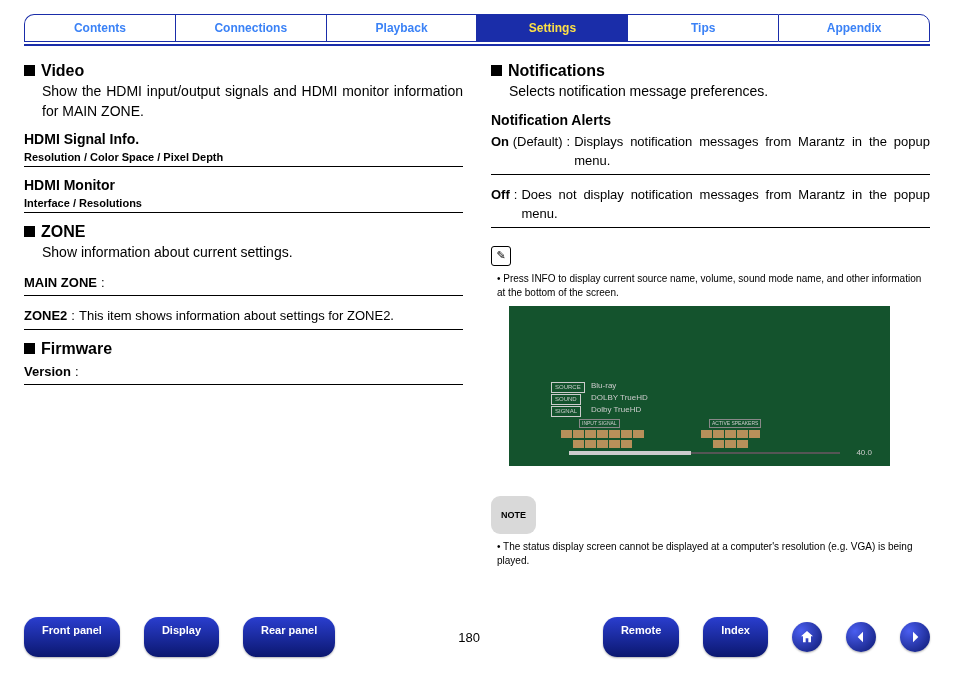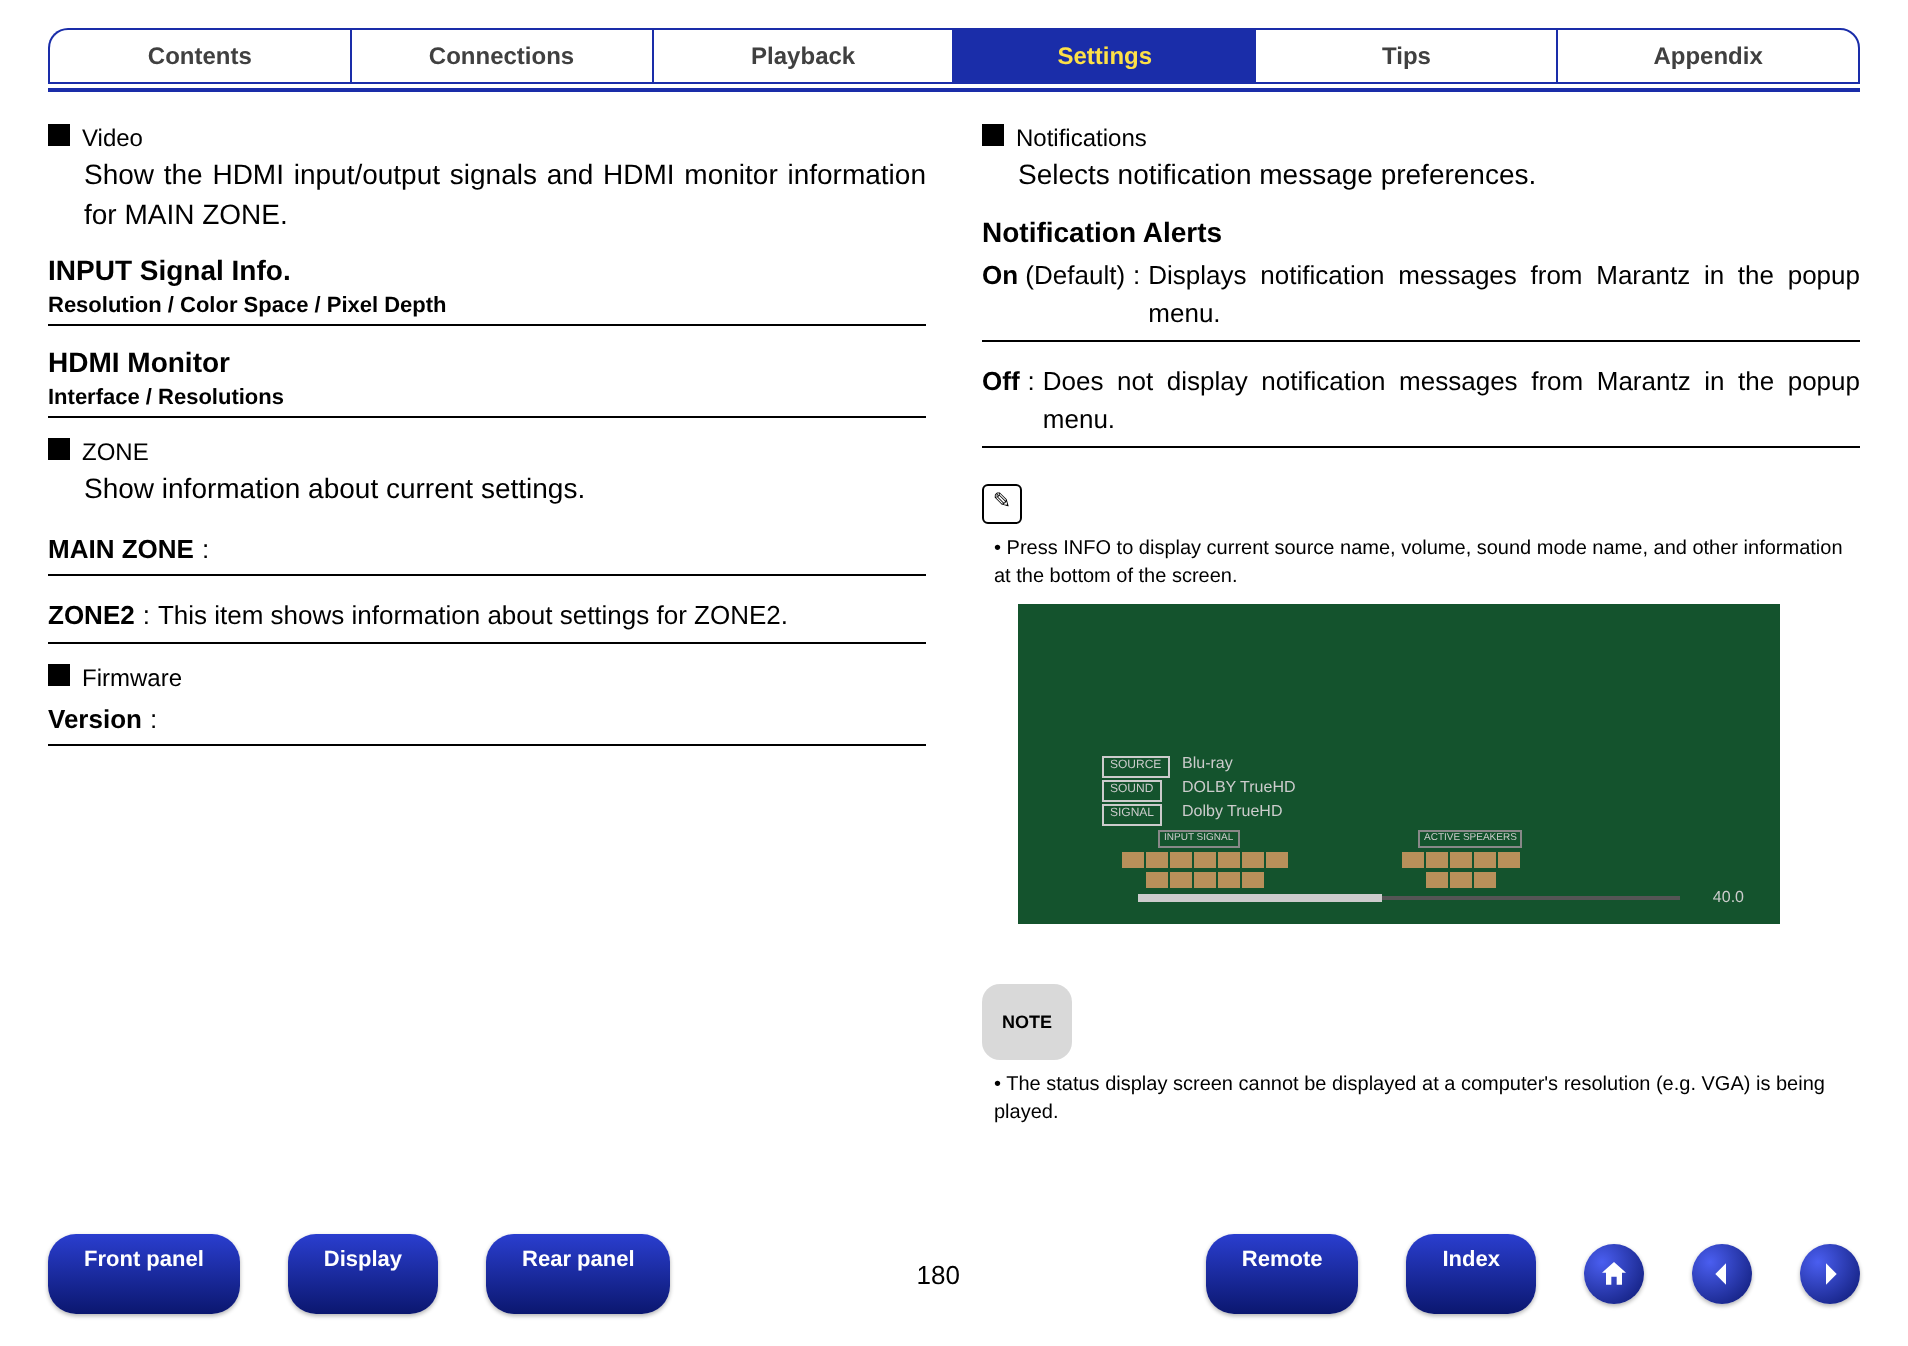--- a/index.html
+++ b/index.html
@@ -1,26 +1,26 @@
 <!DOCTYPE html>
 <html><head>
 <meta charset="utf-8">
 <style>
 html,body{margin:0;padding:0;background:#fff;font-family:Arial,Helvetica,sans-serif;color:#000}
 .page{width:954px;height:673px;position:relative;box-sizing:border-box;padding:14px 24px 0 24px}
 .tabs{display:flex;gap:0;margin:0 0 2px 0}
-.tab{flex:1;position:relative;height:26px;line-height:26px;text-align:center;font-size:12px;font-weight:bold;color:#404040;cursor:pointer;border-top:1px solid #1a2da9;border-bottom:1px solid #1a2da9;background:#fff}
+.tab{flex:1;position:relative;height:26px;line-height:26px;text-align:center;font-size:12px;font-weight:bold;color:#3b82f6;cursor:pointer;border-top:1px solid #1a2da9;border-bottom:1px solid #1a2da9;background:#fff}
 .tab.first{border-left:1px solid #1a2da9;border-top-left-radius:10px}
 .tab.last{border-right:1px solid #1a2da9;border-top-right-radius:10px}
 .tab+.tab{border-left:1px solid #1a2da9}
 .tab.active{background:#1a2da9;color:#fde047}
 .tab-rule{height:0;border-top:2px solid #1a2da9;margin:0 0 10px 0}
 .cols{display:flex;gap:28px}
 .col{flex:1;min-width:0}
-.h1{font-size:12px;font-weight:normal;margin:6px 0 2px 0}
+.h1{font-size:16px;font-weight:bold;margin:6px 0 2px 0}
 .sq{display:inline-block;width:11px;height:11px;background:#000;margin-right:6px;vertical-align:baseline}
 .desc{font-size:14px;margin:2px 0 10px 18px;line-height:1.4;text-align:justify}
 .h2{font-size:14px;font-weight:bold;margin:8px 0 2px 0}
 .sub{font-size:11px;font-weight:bold;margin:4px 0 0 0}
 .sep{border:none;border-top:1px solid #000;margin:3px 0 10px 0}
 .defrow{font-size:13px;margin:4px 0 0 0;line-height:1.5;display:flex;text-align:justify}
 .defrow .k{font-weight:bold;white-space:nowrap}
 .defrow .c{padding:0 4px}
 .defrow .v{flex:1}
 .small-note{font-size:10px;margin:4px 0 0 6px;line-height:1.4}
@@ -52,21 +52,21 @@
     <div class="tab">Tips</div>
     <div class="tab last">Appendix</div>
   </div>
   <div class="tab-rule"></div>
 
   <div class="cols">
     <div class="col">
       <div class="h1"><span class="sq"></span><span>Video</span></div>
       <div class="desc">Show the HDMI input/output signals and HDMI monitor information for MAIN ZONE.</div>
 
-      <div class="h2">INPUT Signal Info.</div>
+      <div class="h2">HDMI Signal Info.</div>
       <div class="sub">Resolution / Color Space / Pixel Depth</div>
       <hr class="sep">
 
       <div class="h2">HDMI Monitor</div>
       <div class="sub">Interface / Resolutions</div>
       <hr class="sep">
 
       <div class="h1"><span class="sq"></span><span>ZONE</span></div>
       <div class="desc" style="margin-left:18px">Show information about current settings.</div>
       <div class="defrow">

